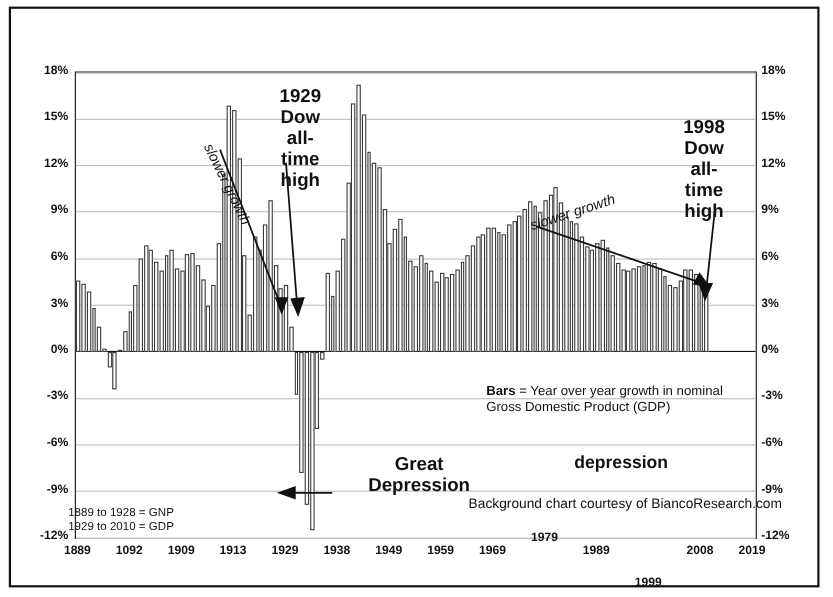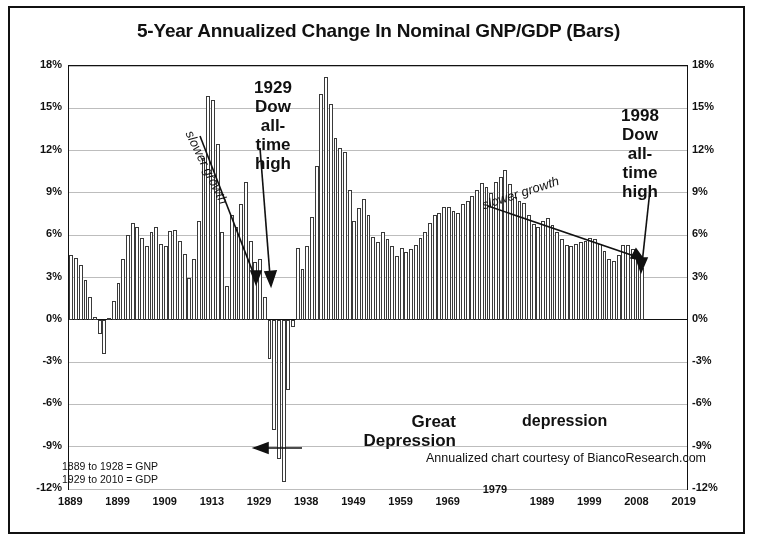--- a/index.html
+++ b/index.html
@@ -20,21 +20,20 @@
   .ann-small{font-size:12px;line-height:15px;}
   .ann-tiny{font-size:10.5px;line-height:13px;}
   .slower{position:absolute;font-style:italic;font-size:13px;color:#111;white-space:nowrap;}
   svg.overlay{position:absolute;left:0;top:0;width:737px;height:528px;pointer-events:none;}
 </style>
 </head>
 <body>
 
 <div id="root">
   <div class="frame">
-    <div class="title">5-Year Annualized Change In Nominal GNP/GDP (Bars)</div>
     <div class="plot" id="plot">
         <div class="gridline" style="top: 422.5px;"></div>
         <div class="gridline" style="top: 380.2px;"></div>
         <div class="gridline" style="top: 337.9px;"></div>
         <div class="gridline" style="top: 295.6px;"></div>
         <div class="zeroline" style="top: 253.1px;"></div>
         <div class="gridline" style="top: 211px;"></div>
         <div class="gridline" style="top: 168.7px;"></div>
         <div class="gridline" style="top: 126.4px;"></div>
         <div class="gridline" style="top: 84.1px;"></div>
@@ -185,68 +184,74 @@
         <div class="ylabel right" style="left: 682px; top: 303.8px; width: 46px;">0%</div>
         <div class="ylabel right" style="left: 682px; top: 261.5px; width: 46px;">3%</div>
         <div class="ylabel right" style="left: 682px; top: 219.2px; width: 46px;">6%</div>
         <div class="ylabel right" style="left: 682px; top: 176.9px; width: 46px;">9%</div>
         <div class="ylabel right" style="left: 682px; top: 134.6px; width: 46px;">12%</div>
         <div class="ylabel right" style="left: 682px; top: 92.3px; width: 46px;">15%</div>
         <div class="ylabel right" style="left: 682px; top: 50px; width: 46px;">18%</div>
       </div>
     <div id="xticks">
         <div class="xlabel" style="left: 40.3588px; top: 487px;">1889</div>
-        <div class="xlabel" style="left: 87.5344px; top: 487px;">1899</div>
+        <div class="xlabel" style="left: 87.5344px; top: 487px;">1092</div>
         <div class="xlabel" style="left: 134.71px; top: 487px;">1909</div>
         <div class="xlabel" style="left: 181.885px; top: 487px;">1913</div>
         <div class="xlabel" style="left: 229.061px; top: 487px;">1929</div>
         <div class="xlabel" style="left: 276.237px; top: 487px;">1938</div>
         <div class="xlabel" style="left: 323.412px; top: 487px;">1949</div>
         <div class="xlabel" style="left: 370.588px; top: 487px;">1959</div>
         <div class="xlabel" style="left: 417.763px; top: 487px;">1969</div>
         <div class="xlabel" style="left: 464.939px; top: 475px;">1979</div>
         <div class="xlabel" style="left: 512.115px; top: 487px;">1989</div>
-        <div class="xlabel" style="left: 559.29px; top: 487px;">1999</div>
+        <div class="xlabel" style="left: 559.29px; top: 516px;">1999</div>
         <div class="xlabel" style="left: 606.466px; top: 487px;">2008</div>
         <div class="xlabel" style="left: 653.641px; top: 487px;">2019</div>
       </div>
 
     <div class="ann ann-big" style="left:228px;top:70px;width:70px;">
       <div>1929</div>
       <div>Dow</div>
       <div>all-</div>
       <div>time</div>
       <div>high</div>
     </div>
 
     <div class="ann ann-big" style="left:595px;top:98px;width:70px;">
       <div>1998</div>
       <div>Dow</div>
       <div>all-</div>
       <div>time</div>
       <div>high</div>
     </div>
 
-    <div class="ann ann-big" style="left:296px;top:404px;width:150px;text-align:right;">
+    <div class="ann ann-big" style="left:296px;top:404px;width:150px;text-align:center;">
       <div>Great</div>
       <div>Depression</div>
     </div>
 
     <div class="ann ann-med" style="left:512px;top:404px;width:170px;text-align:left;">
       <div>depression</div>
     </div>
 
+    <div class="ann ann-small" style="left:432px;top:340px;width:280px;">
+      <div>
+        <b>Bars</b><span> = Year over year growth in nominal</span>
+      </div>
+      <div>Gross Domestic Product (GDP)</div>
+    </div>
 
     <div class="ann ann-tiny" style="left:52px;top:452px;width:160px;">
       <div>1889 to 1928 = GNP</div>
       <div>1929 to 2010 = GDP</div>
     </div>
 
     <div class="ann ann-small" style="left:416px;top:443px;width:310px;text-align:left;font-size:12.5px;">
-      <div>Annualized chart courtesy of BiancoResearch.com</div>
+      <div>Background chart courtesy of BiancoResearch.com</div>
     </div>
 
     <div class="slower" style="left:186px;top:120px;transform:rotate(64deg);transform-origin:left top;">slower growth</div>
     <div class="slower" style="left:470px;top:190px;transform:rotate(-18deg);transform-origin:left top;">slower growth</div>
 
     <svg class="overlay">
       <g stroke="#111" stroke-width="1.6" fill="#111">
         <line x1="190" y1="128" x2="246" y2="272"></line>
         <polygon points="246,276 241,263 251,263"></polygon>
         <line x1="250" y1="140" x2="260" y2="268"></line>

